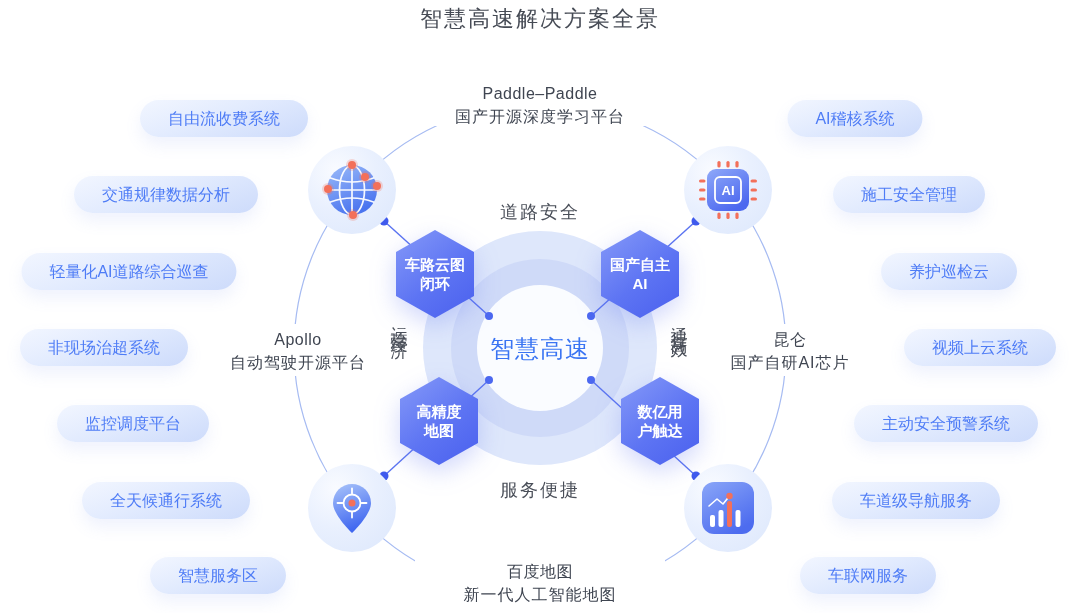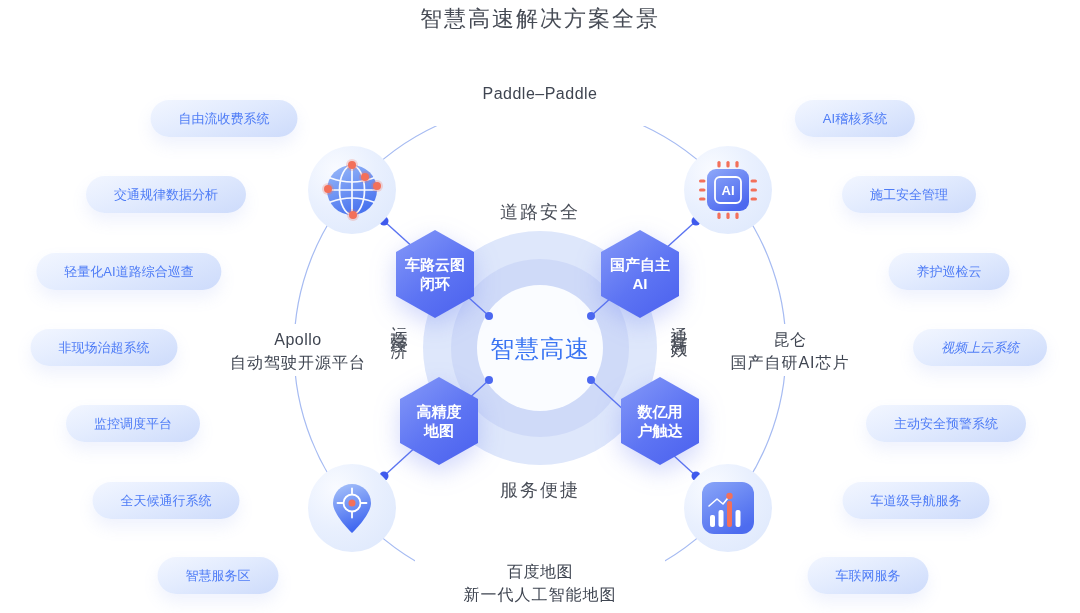--- a/index.html
+++ b/index.html
@@ -59,21 +59,21 @@
     background:radial-gradient(circle at 32% 28%,#f9fbff 0%,#e9f0fe 45%,#dce7fc 100%);
     display:flex;align-items:center;justify-content:center;
   }
   .badge.tl{left:308px;top:146px;} .badge.tr{left:684px;top:146px;}
   .badge.bl{left:308px;top:464px;} .badge.br{left:684px;top:464px;}
   
   .pill{
     position:absolute;transform:translateX(-50%);height:37px;line-height:37px;
     padding:0 28px;border-radius:19px;white-space:nowrap;
     background:linear-gradient(160deg,#f2f6ff 0%,#e2ebfe 45%,#cddbfb 100%);
-    color:#4e7cf6;font-size:13px;box-shadow:0 8px 16px rgba(120,150,240,.12);
+    color:#4e7cf6;font-size:16px;box-shadow:0 8px 16px rgba(120,150,240,.12);
   }
 </style>
 </head>
 <body>
 
 <div class="canvas">
 
   <svg class="bg" width="1080" height="613" viewBox="0 0 1080 613">
     <circle cx="540" cy="349" r="246" fill="none" stroke="#a6bbf2" stroke-width="1.2"></circle>
 
@@ -103,20 +103,21 @@
         <circle cx="591" cy="316" r="4"></circle>
       <circle cx="489" cy="380" r="4"></circle>
         <circle cx="591" cy="380" r="4"></circle>
     </g>
   </svg>
 
   <div class="title">智慧高速解决方案全景</div>
 
   <div class="partner top">
     <div class="p1">Paddle–Paddle</div>
+    <div class="p2">国产开源深度学习平台</div>
   </div>
   <div class="partner left">
     <div class="p1">Apollo</div>
     <div class="p2">自动驾驶开源平台</div>
   </div>
   <div class="partner right">
     <div class="p1">昆仑</div>
     <div class="p2">国产自研AI芯片</div>
   </div>
   <div class="partner bottom">
@@ -261,19 +262,19 @@
       <div class="pill" style="left: 224px; top: 100px;">自由流收费系统</div>
       <div class="pill" style="left: 166px; top: 176px;">交通规律数据分析</div>
       <div class="pill" style="left: 129px; top: 253px;">轻量化AI道路综合巡查</div>
       <div class="pill" style="left: 104px; top: 329px;">非现场治超系统</div>
       <div class="pill" style="left: 133px; top: 405px;">监控调度平台</div>
       <div class="pill" style="left: 166px; top: 482px;">全天候通行系统</div>
       <div class="pill" style="left: 218px; top: 557px;">智慧服务区</div>
       <div class="pill" style="left: 855px; top: 100px;">AI稽核系统</div>
       <div class="pill" style="left: 909px; top: 176px;">施工安全管理</div>
       <div class="pill" style="left: 949px; top: 253px;">养护巡检云</div>
-      <div class="pill" style="left: 980px; top: 329px; font-style: italic;">视频上云系统</div>
+      <div class="pill" style="left: 980px; top: 329px;">视频上云系统</div>
       <div class="pill" style="left: 946px; top: 405px;">主动安全预警系统</div>
       <div class="pill" style="left: 916px; top: 482px;">车道级导航服务</div>
       <div class="pill" style="left: 868px; top: 557px;">车联网服务</div>
     </div>
 
 </div>
 
 </body></html>

